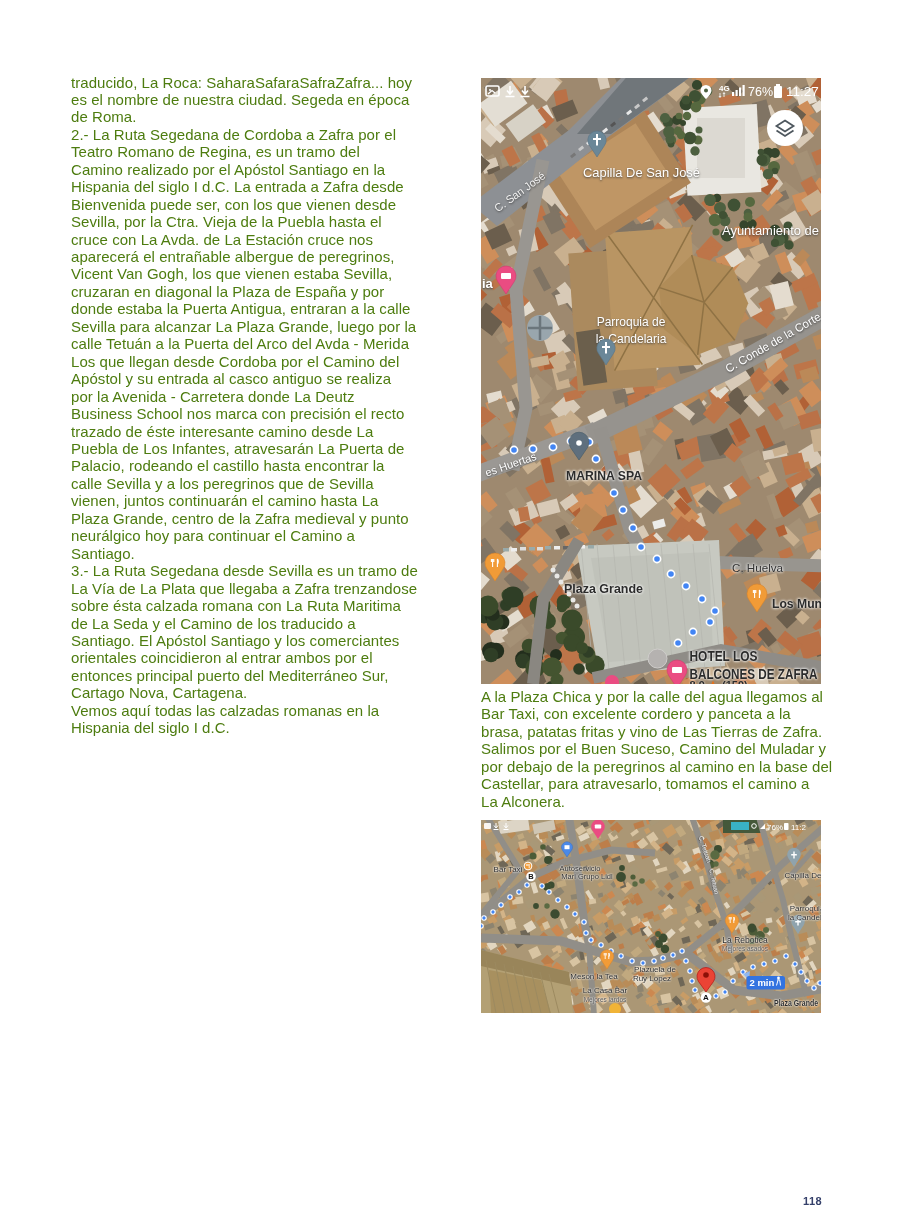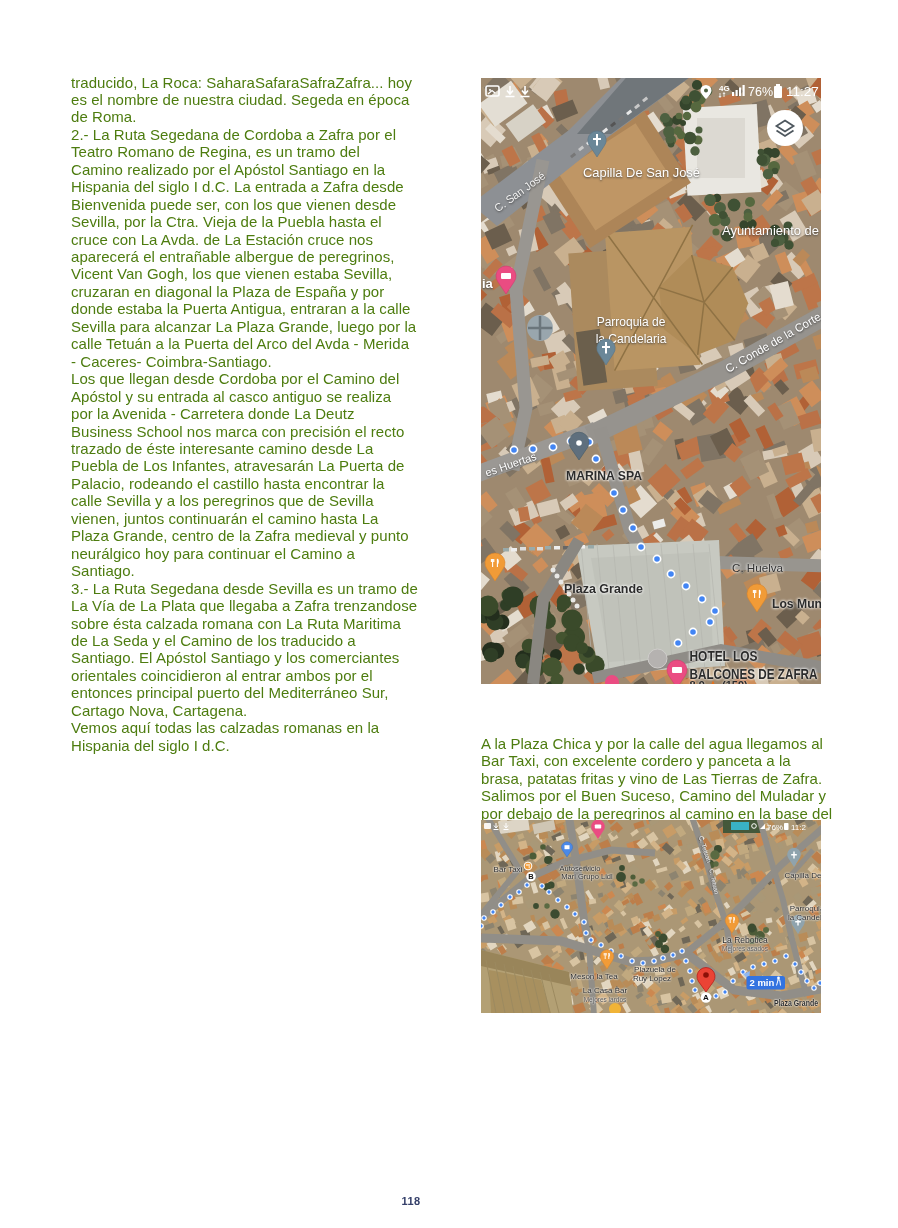--- a/index.html
+++ b/index.html
@@ -1,38 +1,37 @@
 <!DOCTYPE html>
 <html><head><meta charset="utf-8"><style>
 html,body{margin:0;padding:0;background:#fff;}
 body{width:898px;height:1228px;position:relative;font-family:"Liberation Sans",sans-serif;}
 .col{position:absolute;color:#4d7c0f;font-size:15px;line-height:17.45px;letter-spacing:0.05px;white-space:nowrap;}
 .m{position:absolute;}
-.pn{position:absolute;left:0;width:822px;text-align:center;top:1195px;font-size:11px;font-weight:bold;color:#35406a;letter-spacing:0.4px;}
+.pn{position:absolute;left:0;width:822px;text-align:right;top:1195px;font-size:11px;font-weight:bold;color:#35406a;letter-spacing:0.4px;}
 
 </style></head><body>
 
 <div class="col" style="left:71px;top:73.5px;">
 <div>traducido, La Roca: SaharaSafaraSafraZafra... hoy</div>
 <div>es el nombre de nuestra ciudad. Segeda en época</div>
 <div>de Roma.</div>
 <div>2.- La Ruta Segedana de Cordoba a Zafra por el</div>
 <div>Teatro Romano de Regina, es un tramo del</div>
 <div>Camino realizado por el Apóstol Santiago en la</div>
 <div>Hispania del siglo I d.C. La entrada a Zafra desde</div>
 <div>Bienvenida puede ser, con los que vienen desde</div>
 <div>Sevilla, por la Ctra. Vieja de la Puebla hasta el</div>
 <div>cruce con La Avda. de La Estación cruce nos</div>
 <div>aparecerá el entrañable albergue de peregrinos,</div>
 <div>Vicent Van Gogh, los que vienen estaba Sevilla,</div>
 <div>cruzaran en diagonal la Plaza de España y por</div>
 <div>donde estaba la Puerta Antigua, entraran a la calle</div>
 <div>Sevilla para alcanzar La Plaza Grande, luego por la</div>
 <div>calle Tetuán a la Puerta del Arco del Avda - Merida</div>
-<div>- Caceres- Coimbra-Santiago.</div>
 <div>Los que llegan desde Cordoba por el Camino del</div>
 <div>Apóstol y su entrada al casco antiguo se realiza</div>
 <div>por la Avenida - Carretera donde La Deutz</div>
 <div>Business School nos marca con precisión el recto</div>
 <div>trazado de éste interesante camino desde La</div>
 <div>Puebla de Los Infantes, atravesarán La Puerta de</div>
 <div>Palacio, rodeando el castillo hasta encontrar la</div>
 <div>calle Sevilla y a los peregrinos que de Sevilla</div>
 <div>vienen, juntos continuarán el camino hasta La</div>
 <div>Plaza Grande, centro de la Zafra medieval y punto</div>
@@ -983,21 +982,21 @@
 
 <circle cx="304" cy="50" r="18" fill="#fff"></circle>
 <g stroke="#4e575e" stroke-width="1.8" fill="none">
           <path d="M304 42.5 L312.5 48 L304 53.5 L295.5 48 Z"></path>
           <path d="M295.5 52.5 L304 58 L312.5 52.5"></path>
         </g>
 </g>
     </svg>
 </div>
 
-<div class="col" style="left:481px;top:688px;margin-top:47px;">
+<div class="col" style="left:481px;top:688px;">
 <div>A la Plaza Chica y por la calle del agua llegamos al</div>
 <div>Bar Taxi, con excelente cordero y panceta a la</div>
 <div>brasa, patatas fritas y vino de Las Tierras de Zafra.</div>
 <div>Salimos por el Buen Suceso, Camino del Muladar y</div>
 <div>por debajo de la peregrinos al camino en la base del</div>
 <div>Castellar, para atravesarlo, tomamos el camino a</div>
 <div>La Alconera.</div>
 </div>
 
 <div class="m" style="left:481px;top:820px;">

